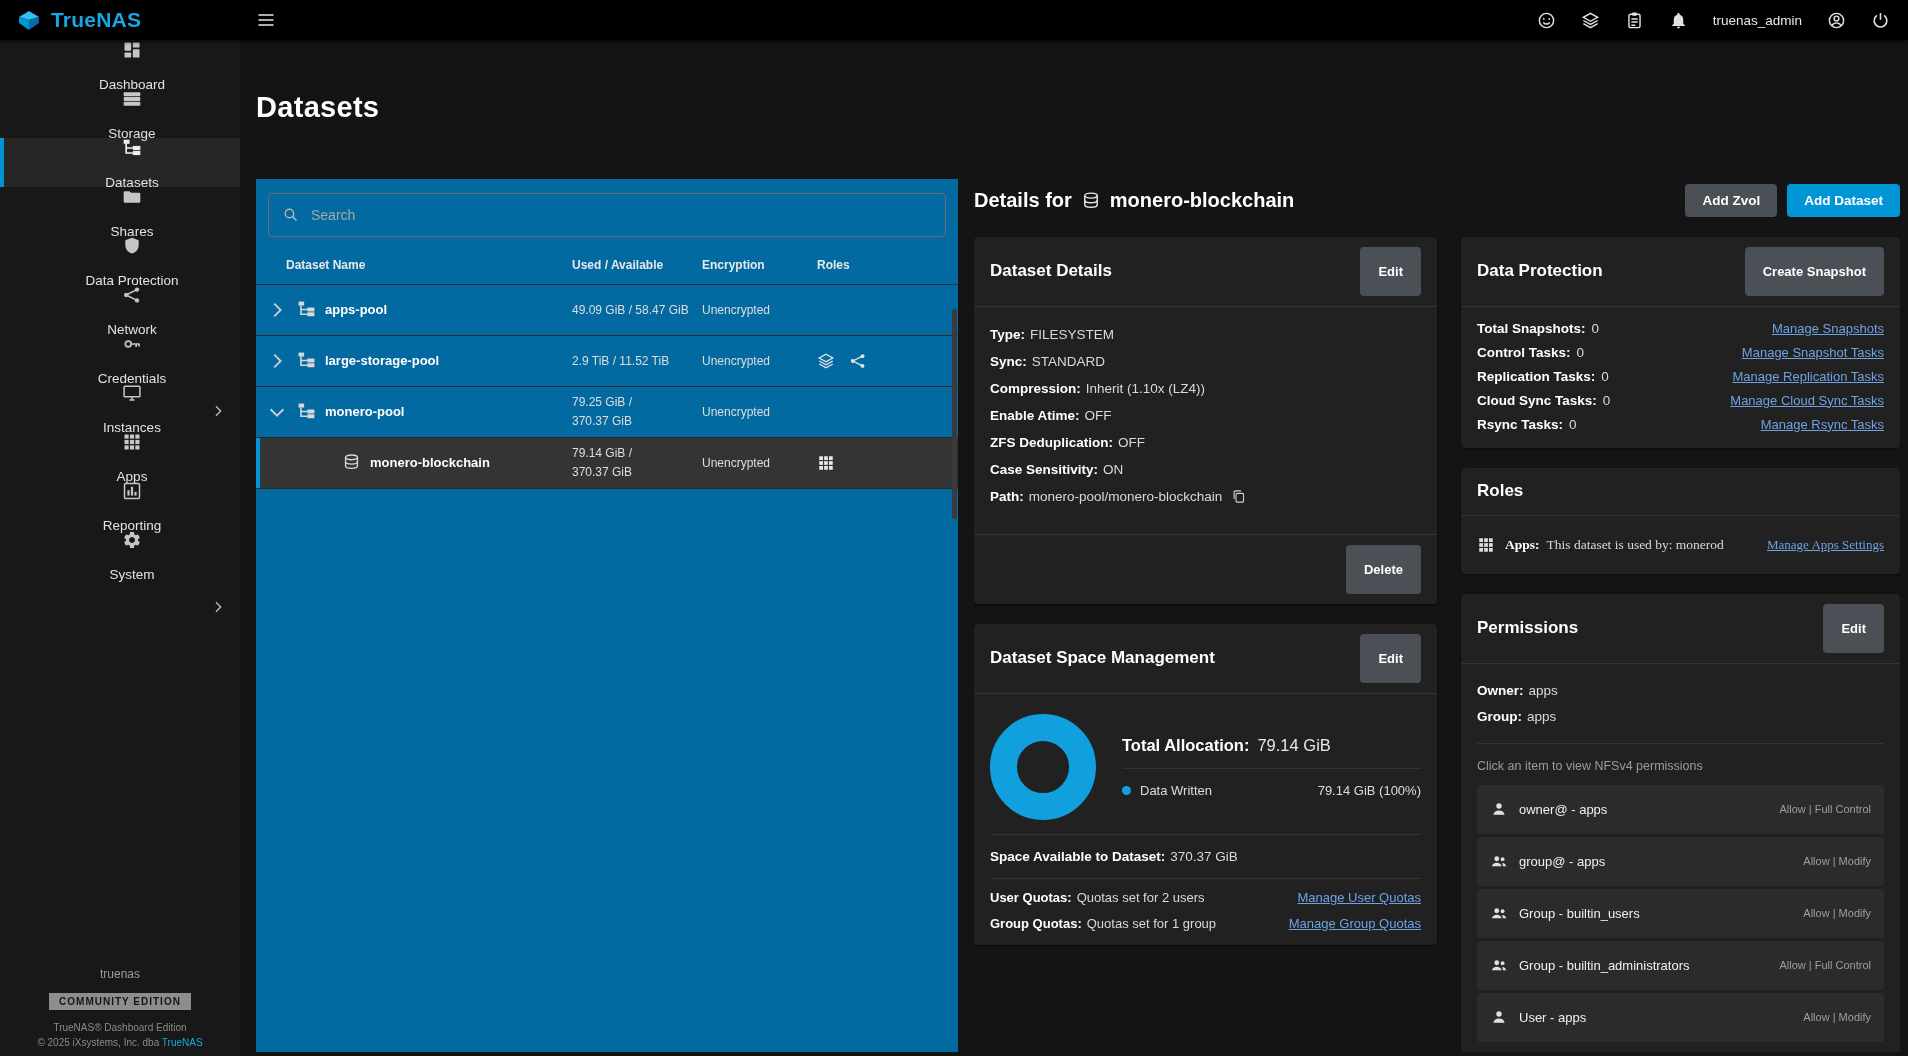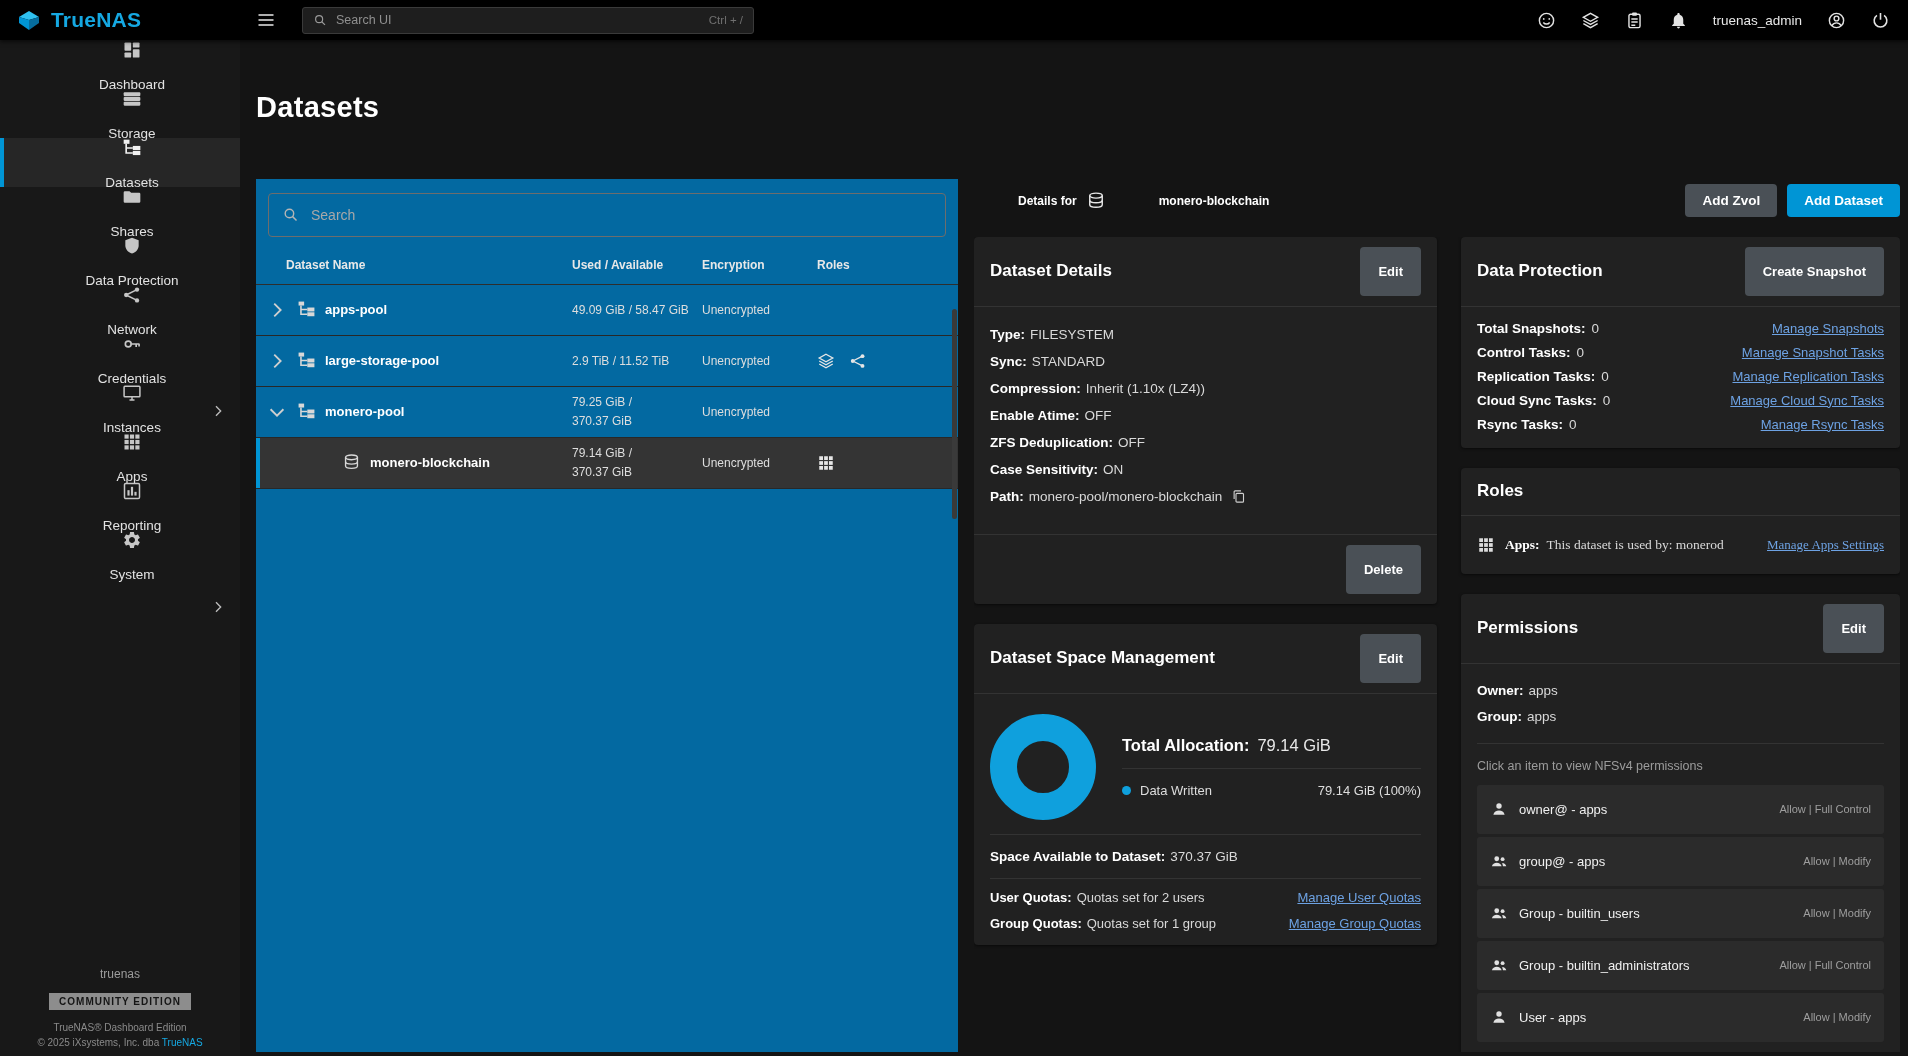--- a/index.html
+++ b/index.html
@@ -63,21 +63,21 @@
   .cell-used { font-size:12px; color:#dedede; line-height:1.55; }
   .cell-used div { white-space:nowrap; }
   .cell-enc { font-size:12px; color:#dedede; }
   .cell-roles { display:flex; align-items:center; gap:14px; color:#e6e6e6; }
   .cell-roles svg { width:18px; height:18px; }
   .tree-scrollbar { position:absolute; right:1px; top:130px; width:5px; height:210px; background:#3a3a3a; border-radius:3px; }
 
   
   .details { flex:1; min-width:0; display:flex; flex-direction:column; }
   .details-header { height:44px; display:flex; align-items:center; gap:9px; margin-bottom:14px; }
-  .dh-title { font-size:12px; font-weight:bold; color:#fff;margin-left:44px; }
+  .dh-title { font-size:20px; font-weight:bold; color:#fff; }
   .dh-ic { width:20px; height:20px; color:#e8e8e8; }
   .dh-buttons { margin-left:auto; display:flex; gap:10px; }
   .btn { border:none; border-radius:4px; font-family:"Liberation Sans", sans-serif; font-size:13.5px; font-weight:700; padding:9px 17px; cursor:pointer; color:#fff; }
   .btn-gray { background:#4a5056; }
   .btn-blue { background:#0095d5; }
   .btn-sm { padding:17px 18px; font-size:13px; }
 
   .cards { display:grid; grid-template-columns:463px 1fr; gap:20px 24px; align-items:start; overflow:hidden; flex:1; }
   .col { display:flex; flex-direction:column; gap:20px; min-width:0; }
   .card { background:#212121; border-radius:4px; box-shadow:0 1px 3px rgba(0,0,0,.55); }
@@ -134,30 +134,20 @@
           <path d="M23 10 13 13 13 23 23 16Z" fill="#066d9e"></path>
         </svg>
     </span>
     <span class="logo-text">TrueNAS</span>
   </div>
   <button class="hamburger">
     <svg width="20" height="20" viewBox="0 0 24 24">
         <path d="M3 6h18M3 12h18M3 18h18" stroke="currentColor" stroke-width="2"></path>
       </svg>
   </button>
-  <div class="top-search">
-    <span>
-      <svg viewBox="0 0 24 24" fill="none" stroke="currentColor" stroke-width="2">
-          <circle cx="10.5" cy="10.5" r="6"></circle>
-          <line x1="15" y1="15" x2="20.5" y2="20.5"></line>
-        </svg>
-    </span>
-    <input placeholder="Search UI" style="">
-    <span class="shortcut">Ctrl + /</span>
-  </div>
   <div class="top-right">
     <button class="tbtn">
       <svg viewBox="0 0 24 24" fill="none" stroke="currentColor" stroke-width="1.8">
           <circle cx="12" cy="12" r="9"></circle>
           <circle cx="8.5" cy="10" r="1.1" fill="currentColor" stroke="none"></circle>
           <circle cx="15.5" cy="10" r="1.1" fill="currentColor" stroke="none"></circle>
           <path d="M8 14.5c1 1.3 2.4 2 4 2s3-.7 4-2"></path>
         </svg>
     </button>
     <button class="tbtn">

